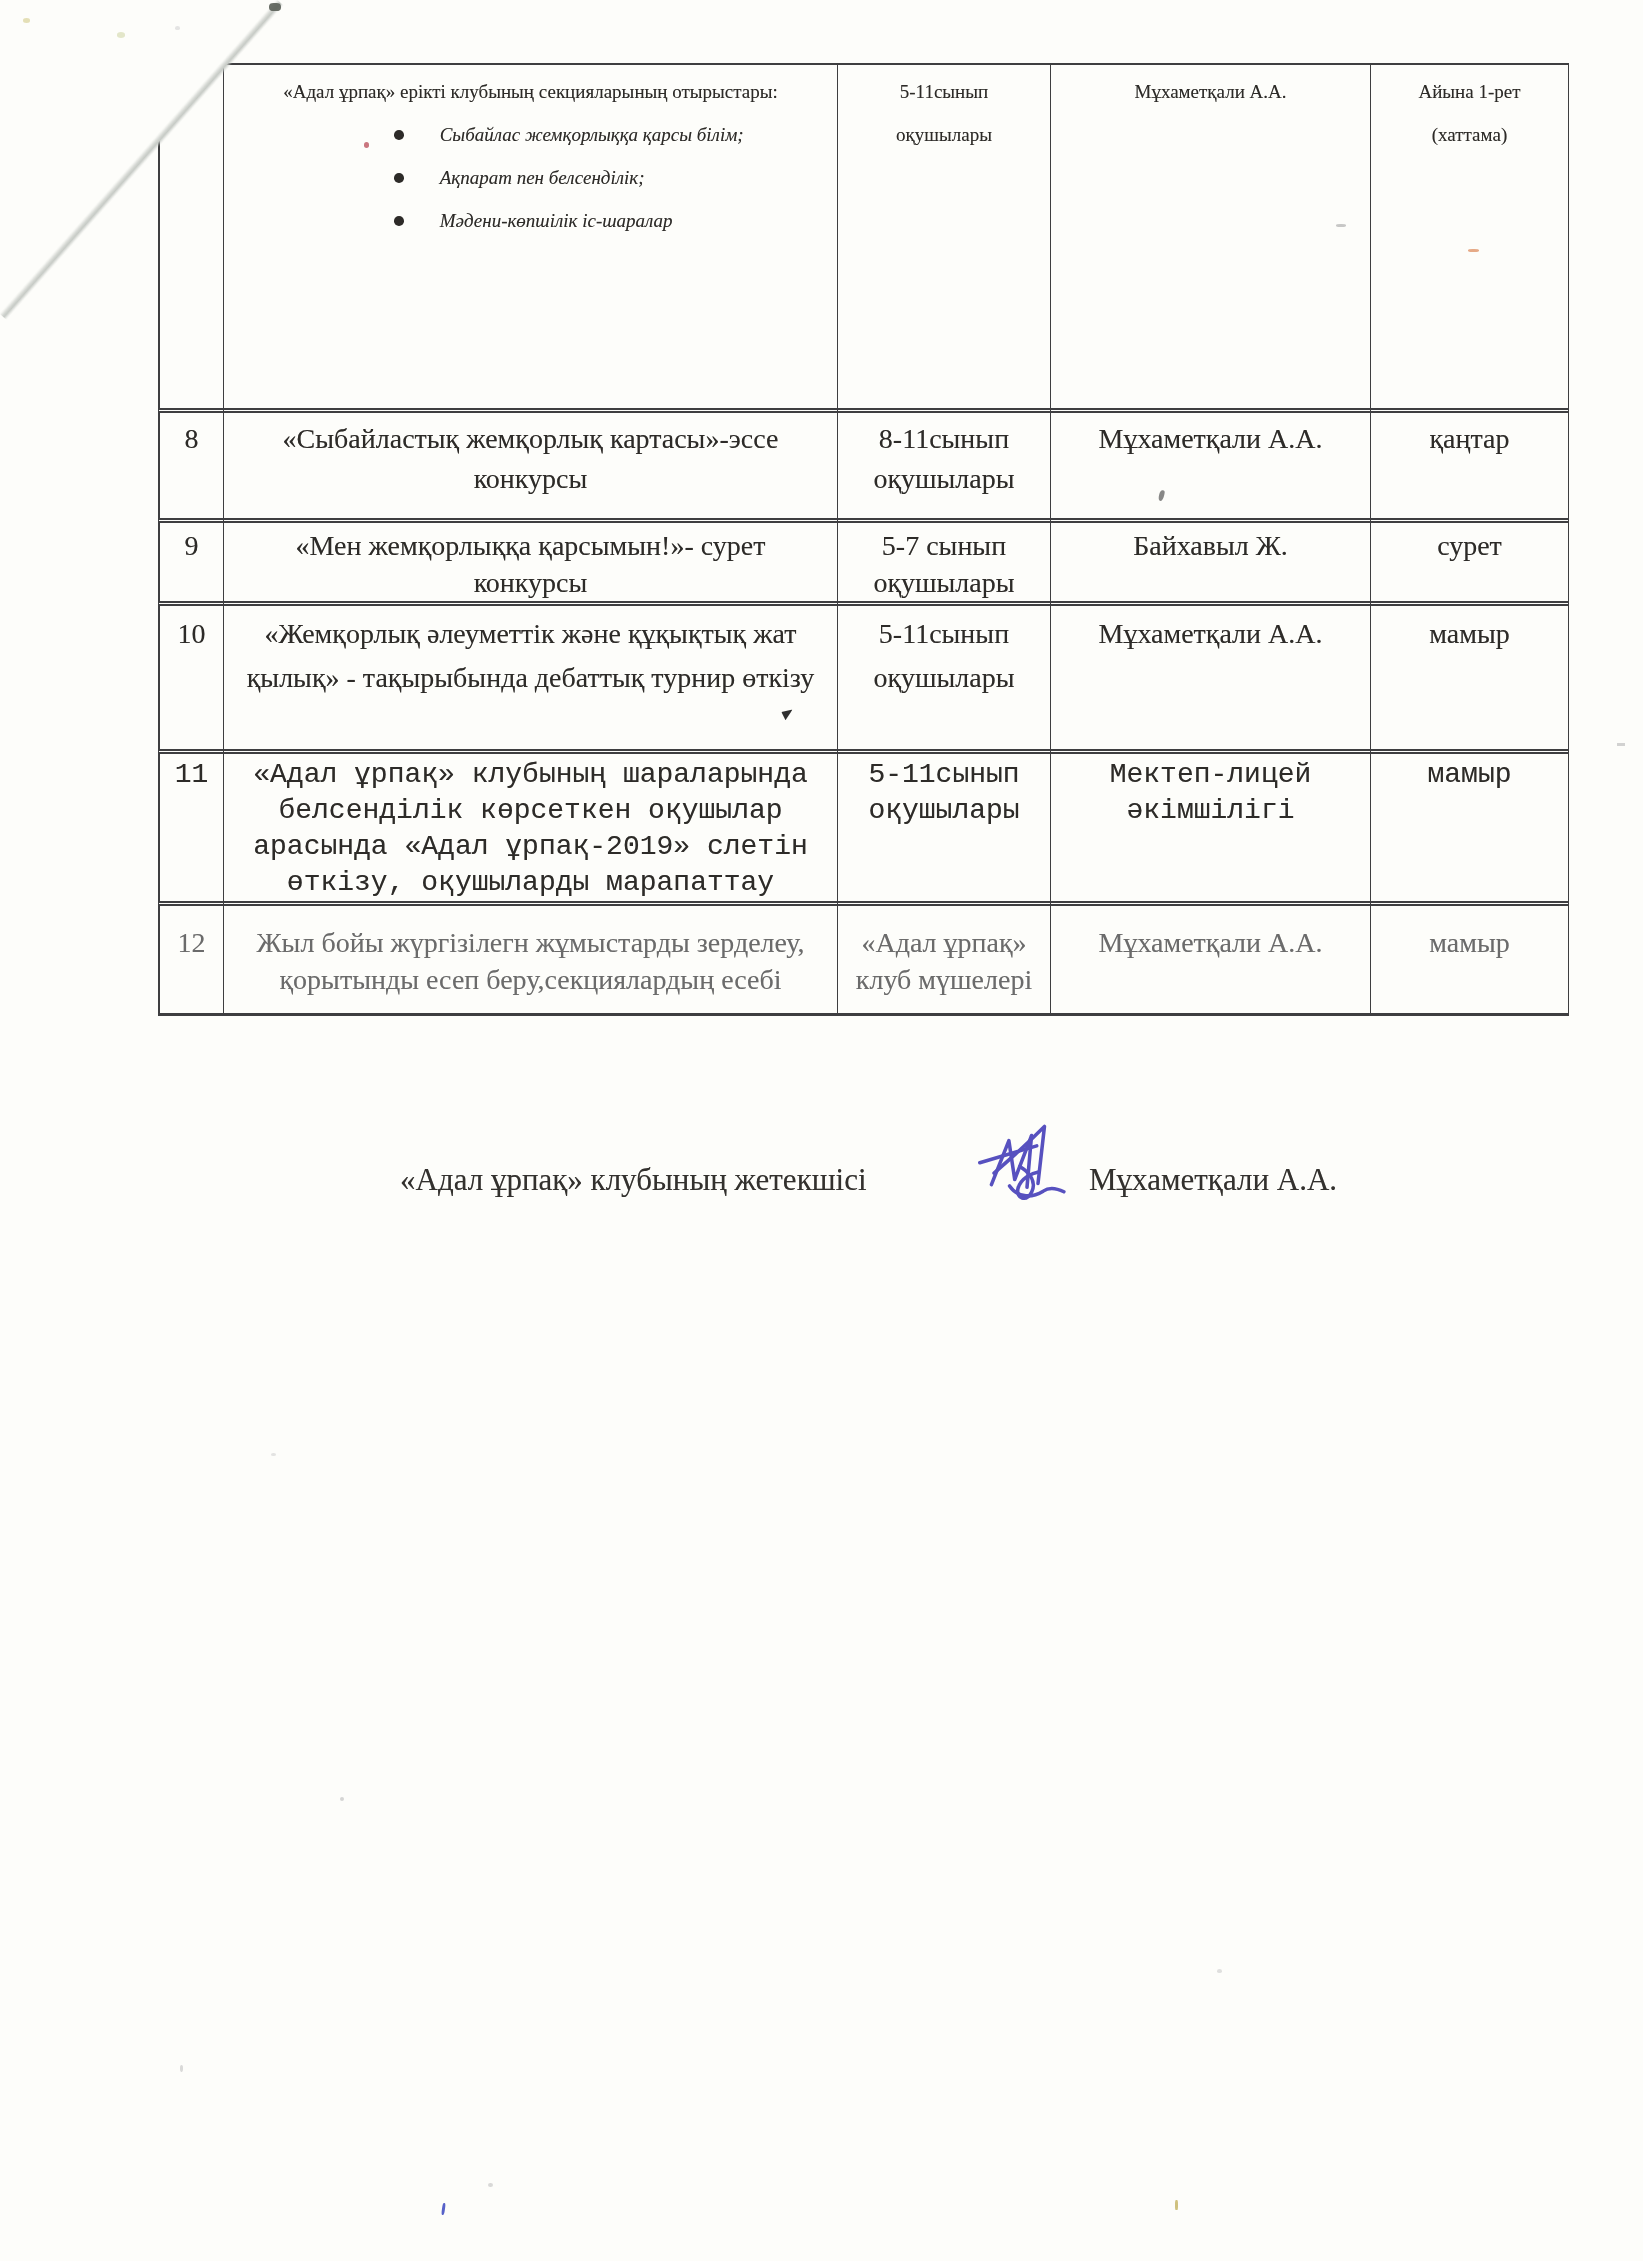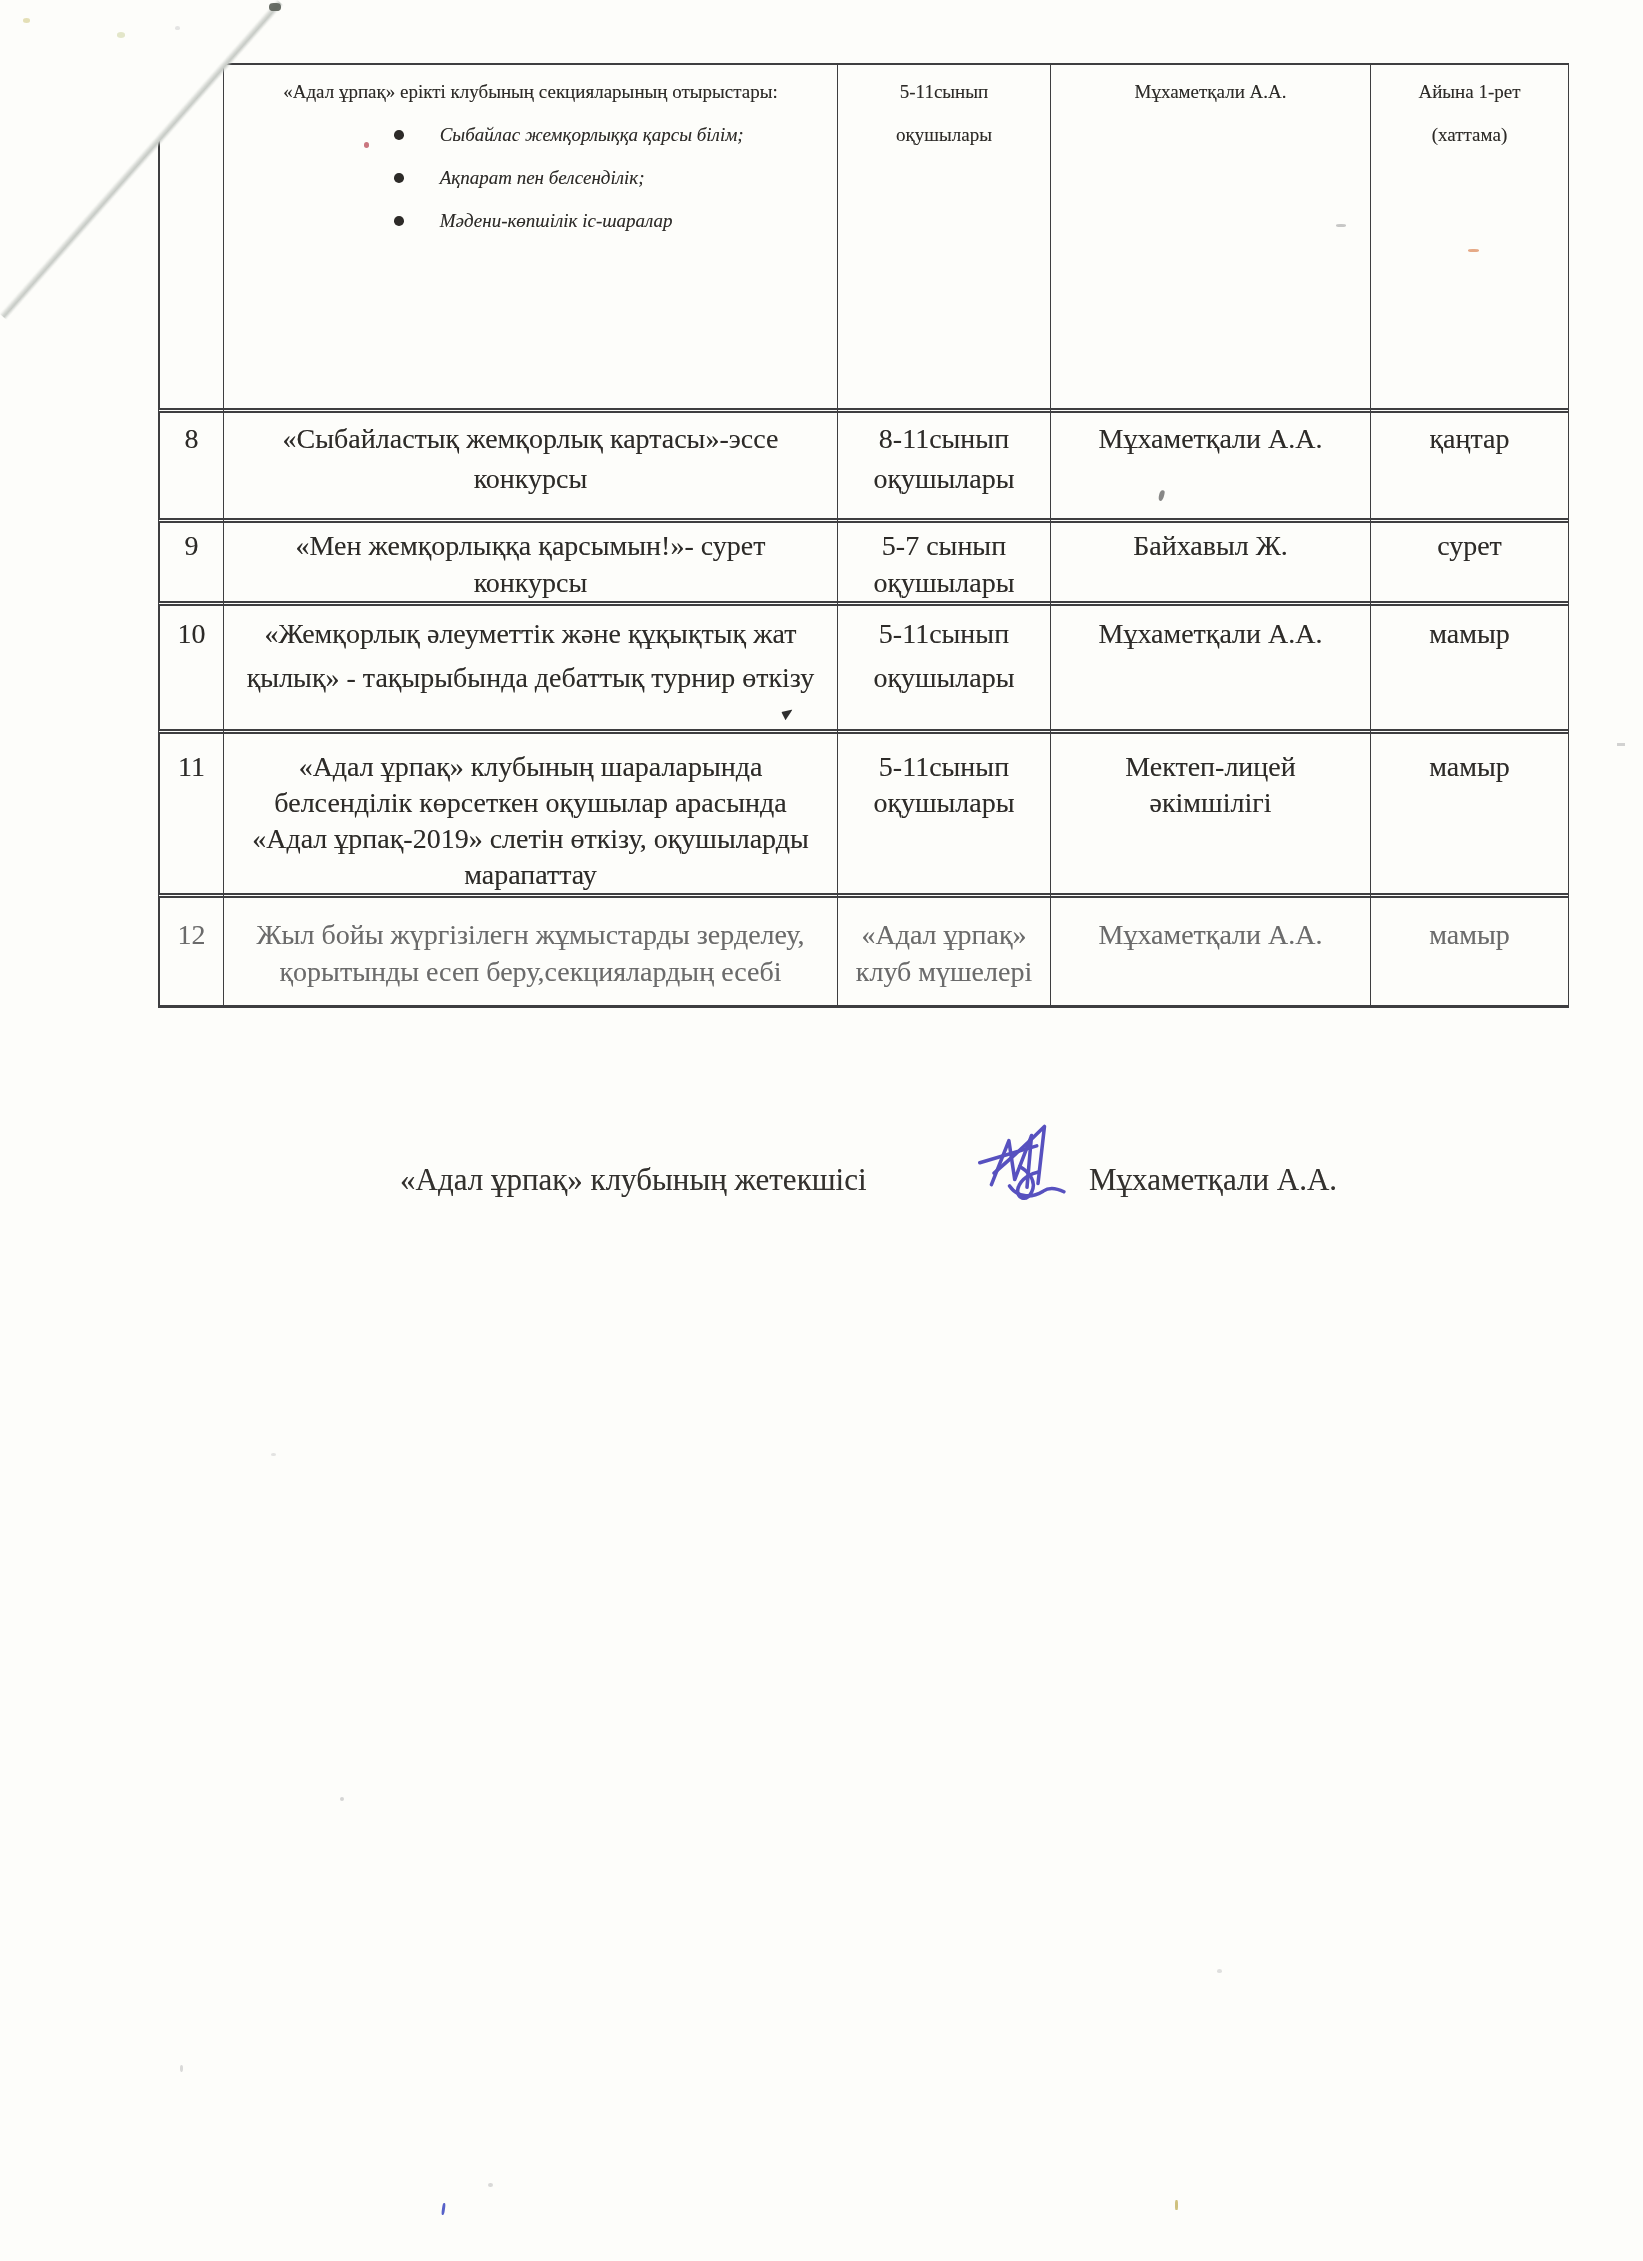--- a/index.html
+++ b/index.html
@@ -38,22 +38,22 @@
     overflow:hidden;
   }
   table.plan td:first-child{border-left:2.6px solid var(--bc);}
   tr.rA td{border-top:2.6px solid var(--bc);}
   tr.rB td{border-top:5.2px double var(--bc);}
   tr.rLast td{border-bottom:3.2px solid var(--bc);}
 
   tr.rA{height:345px;}  tr.rA td{font-size:19px;line-height:43px;padding-top:5.2px;}
   tr.r8{height:110px;}  tr.r8 td{line-height:40px;padding-top:6.4px;}
   tr.r9{height:79px;}  tr.r9 td{line-height:37px;padding-top:3.9px;}
-  tr.r10{height:128px;} tr.r10 td{line-height:44px;padding-top:6.4px;}
-  tr.r11{height:147px;} tr.r11 td{line-height:36px;padding-top:15px;}
+  tr.r10{height:148px;} tr.r10 td{line-height:44px;padding-top:6.4px;}
+  tr.r11{height:147px;} tr.r11 td{line-height:36px;padding-top:3px;font-family:Liberation Mono, monospace;}
   tr.r12{height:115px;} tr.r12 td{
     line-height:37px;padding-top:18px;
     color:var(--ink-faded);
     text-shadow:0 0 0.6px rgba(110,110,110,.3);
   }
   td.act-r10{padding-left:39px;padding-right:39px;}
   td.act-r11{padding-left:39px;padding-right:39px;}
   td.act-r12{padding-left:71px;padding-right:71px;}
   td.num{padding-left:0;padding-right:19.3px;}
 

